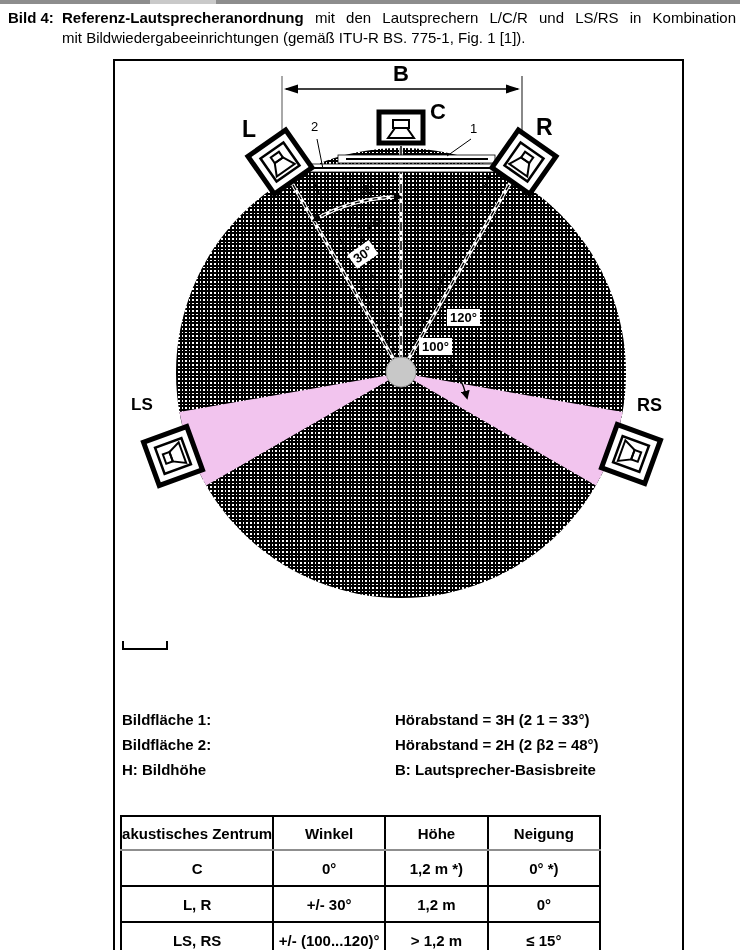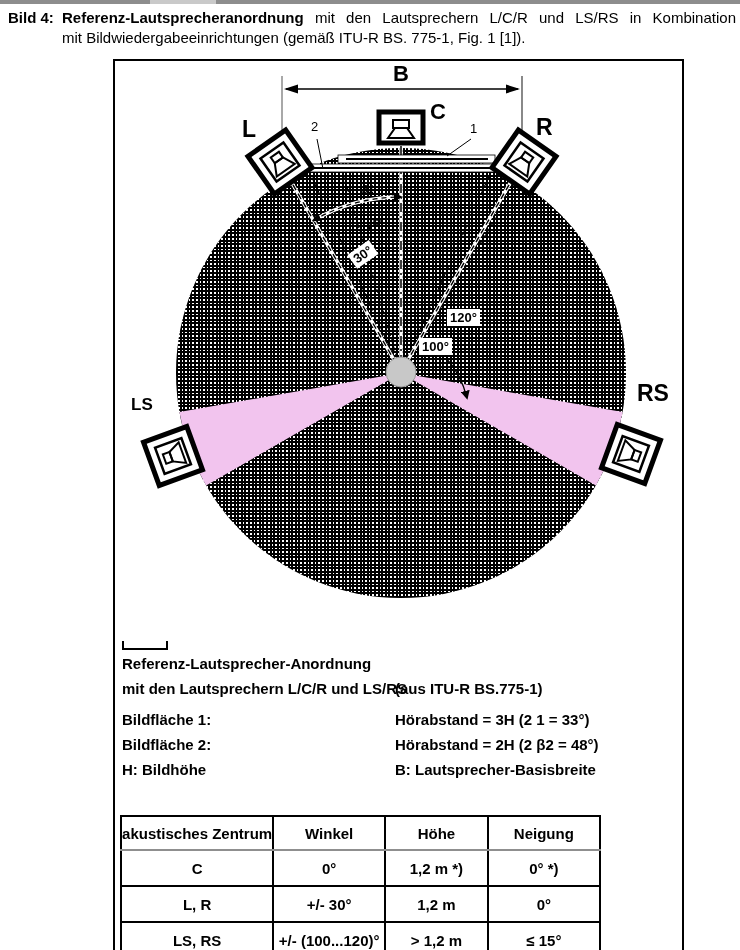--- a/index.html
+++ b/index.html
@@ -32,21 +32,21 @@
 
   .diagram-svg{position:absolute;left:0;top:0;width:740px;height:950px;}
 
   
   .dlabel{position:absolute;font-weight:bold;}
   .lab-b{left:393px;top:61px;font-size:22px;}
   .lab-c{left:430px;top:99px;font-size:22px;}
   .lab-l{left:242px;top:116px;font-size:23px;}
   .lab-r{left:536px;top:114px;font-size:23px;}
   .lab-ls{left:131px;top:395px;font-size:17px;}
-  .lab-rs{left:637px;top:380px;font-size:23px;}
+  .lab-rs{left:637px;top:395px;font-size:18px;}
   .lab-1{left:470px;top:121px;font-size:13px;font-weight:normal;}
   .lab-2{left:311px;top:119px;font-size:13px;font-weight:normal;}
   .angle-box{position:absolute;background:#fff;font-weight:bold;font-size:13px;
              padding:1px 3px;line-height:15px;}
   .lab-30{left:350px;top:246px;transform:rotate(-35deg);}
   .lab-120{left:447px;top:309px;}
   .lab-100{left:419px;top:338px;}
   .beta{position:absolute;font-size:10px;font-weight:bold;font-style:italic;color:#000;}
   .lab-beta1{left:362px;top:184px;}
   .lab-beta2{left:369px;top:218px;}
@@ -195,29 +195,20 @@
   <div class="dlabel lab-rs">RS</div>
   <div class="dlabel lab-1">1</div>
   <div class="dlabel lab-2">2</div>
   <div class="angle-box lab-30">30°</div>
   <div class="angle-box lab-120">120°</div>
   <div class="angle-box lab-100">100°</div>
   <div class="beta lab-beta1">β1</div>
   <div class="beta lab-beta2">β2</div>
 
   <div class="bracket"></div>
-  <div class="legend legend-title" style="top:654px;">
-    <div class="lg-row">
-        <span class="lg-left">Referenz-Lautsprecher-Anordnung</span>
-      </div>
-    <div class="lg-row">
-      <span class="lg-left">mit den Lautsprechern L/C/R und LS/RS</span>
-      <span class="lg-right">(aus ITU-R BS.775-1)</span>
-    </div>
-  </div>
   <div class="legend legend-body" style="top:710px;">
     <div class="lg-row">
       <span class="lg-left">Bildfläche 1:</span>
       <span class="lg-right">Hörabstand = 3H (2   1 = 33°)</span>
     </div>
     <div class="lg-row">
       <span class="lg-left">Bildfläche 2:</span>
       <span class="lg-right">Hörabstand = 2H (2 β2 = 48°)</span>
     </div>
     <div class="lg-row">

